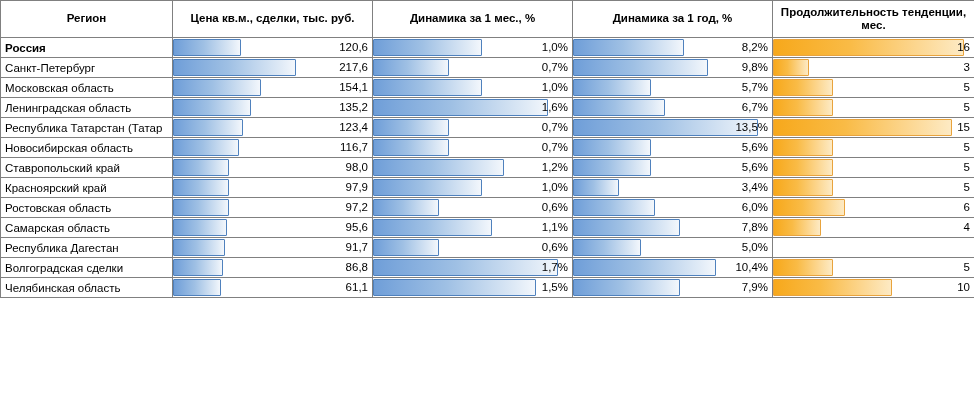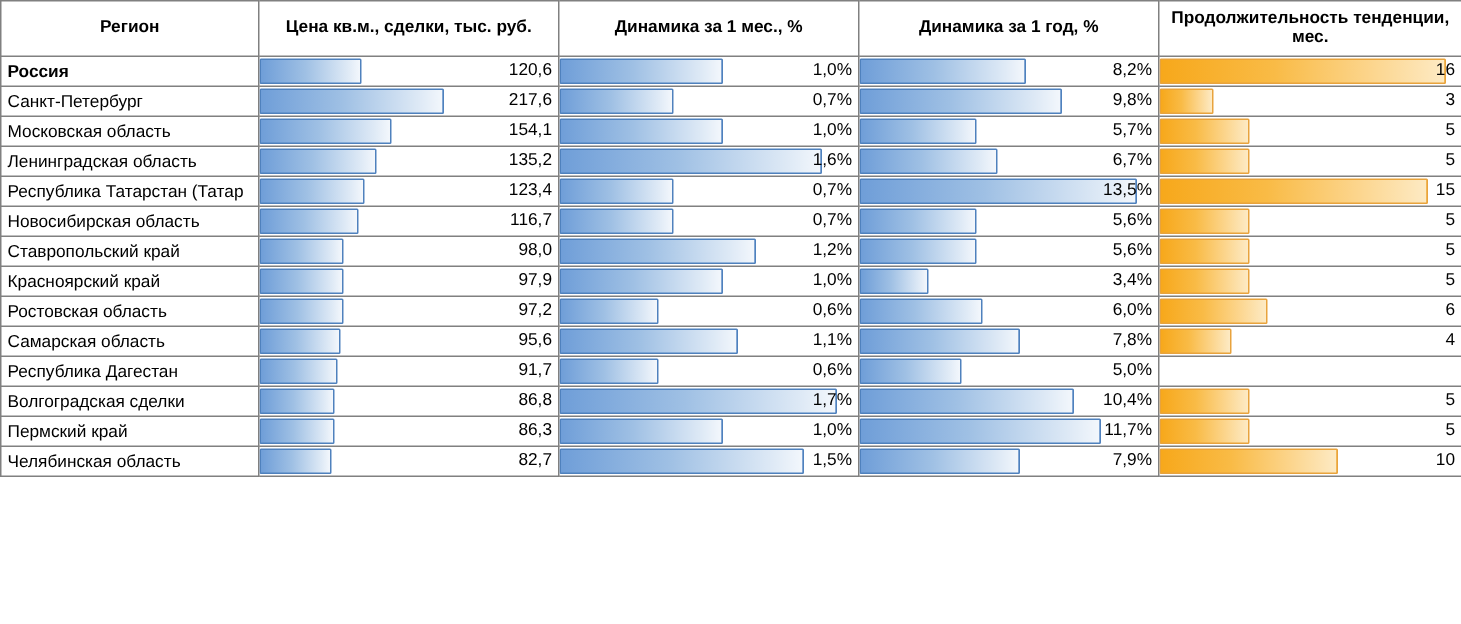--- a/index.html
+++ b/index.html
@@ -337,43 +337,24 @@
           <td class="barcell">
             <div class="barfill" style="width: 72%;"></div>
             <span class="barval">10,4%</span>
           </td>
           <td class="barcell">
             <div class="barfill orange" style="width: 30%;"></div>
             <span class="barval">5</span>
           </td>
         </tr>
         <tr>
-          <td class="region">Пермский край</td>
-          <td class="barcell">
-            <div class="barfill" style="width: 25%;"></div>
-            <span class="barval">86,3</span>
-          </td>
-          <td class="barcell">
-            <div class="barfill" style="width: 55%;"></div>
-            <span class="barval">1,0%</span>
-          </td>
-          <td class="barcell">
-            <div class="barfill" style="width: 81%;"></div>
-            <span class="barval">11,7%</span>
-          </td>
-          <td class="barcell">
-            <div class="barfill orange" style="width: 30%;"></div>
-            <span class="barval">5</span>
-          </td>
-        </tr>
-        <tr>
           <td class="region">Челябинская область</td>
           <td class="barcell">
             <div class="barfill" style="width: 24%;"></div>
-            <span class="barval">82,7</span>
+            <span class="barval">61,1</span>
           </td>
           <td class="barcell">
             <div class="barfill" style="width: 82%;"></div>
             <span class="barval">1,5%</span>
           </td>
           <td class="barcell">
             <div class="barfill" style="width: 54%;"></div>
             <span class="barval">7,9%</span>
           </td>
           <td class="barcell">

